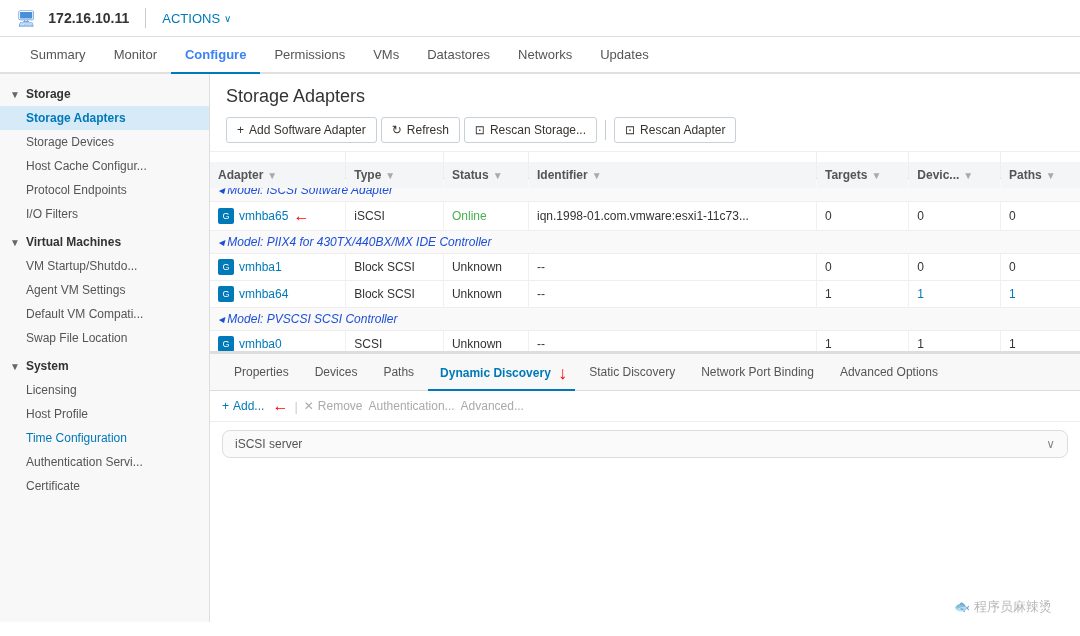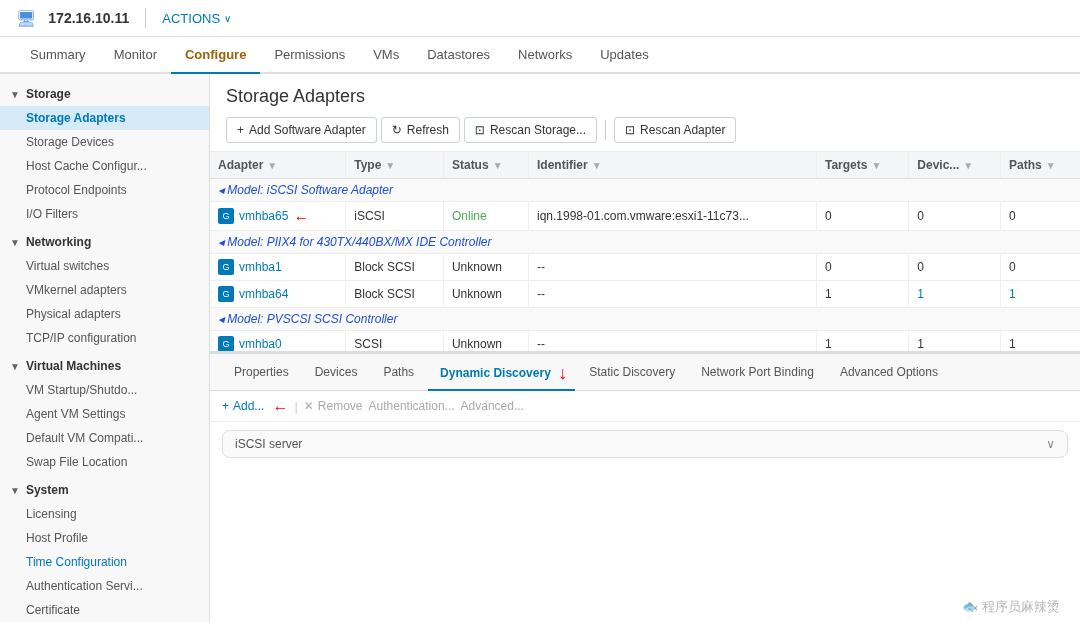--- a/index.html
+++ b/index.html
@@ -8,21 +8,21 @@
     
     .top-bar { display: flex; align-items: center; padding: 8px 16px; border-bottom: 1px solid #ddd; background: #fff; gap: 12px; }
     .host-icon { font-size: 16px; color: #4a90d9; }
     .host-name { font-size: 14px; font-weight: 600; color: #333; }
     .divider-v { width: 1px; height: 20px; background: #ccc; margin: 0 4px; }
     .actions-btn { color: #0079b8; font-size: 13px; cursor: pointer; display: flex; align-items: center; gap: 4px; }
 
     
     .nav-tabs { display: flex; align-items: center; padding: 0 16px; border-bottom: 2px solid #e0e0e0; background: #fff; }
     .nav-tab { padding: 10px 14px; cursor: pointer; color: #555; font-size: 13px; border-bottom: 2px solid transparent; margin-bottom: -2px; }
-    .nav-tab.active { color: #a16207; border-bottom: 2px solid #0079b8; font-weight: 600; }
+    .nav-tab.active { color: #3b82f6; border-bottom: 2px solid #0079b8; font-weight: 600; }
 
     
     .main-layout { display: flex; height: calc(636px - 88px); }
 
     
     .sidebar { width: 210px; border-right: 1px solid #ddd; overflow-y: auto; background: #f8f8f8; flex-shrink: 0; padding: 8px 0; }
     .sidebar-group { margin-bottom: 4px; }
     .sidebar-group-header { display: flex; align-items: center; padding: 5px 10px; cursor: pointer; font-weight: 600; font-size: 12px; color: #333; gap: 6px; }
     .sidebar-item { padding: 5px 10px 5px 26px; cursor: pointer; font-size: 12px; color: #555; white-space: nowrap; overflow: hidden; text-overflow: ellipsis; }
     .sidebar-item.active { background: #d6eaf8; color: #0079b8; font-weight: 600; }
@@ -37,21 +37,21 @@
     .content-title { font-size: 18px; font-weight: 300; color: #333; margin-bottom: 10px; }
 
     
     .toolbar { display: flex; align-items: center; gap: 4px; }
     .toolbar-btn { display: flex; align-items: center; gap: 5px; padding: 5px 10px; border: 1px solid #c8d0d8; border-radius: 3px; cursor: pointer; background: #fff; font-size: 12px; color: #333; }
     .toolbar-separator { width: 1px; height: 20px; background: #ccc; margin: 0 4px; }
 
     
     .table-container { flex: 1; overflow-y: auto; position: relative; }
     table { width: 100%; border-collapse: collapse; font-size: 12px; }
-    thead th { background: #f3f5f7; border-bottom: 1px solid #ddd; border-right: 1px solid #eee; padding: 6px 8px; text-align: center; font-weight: 600; color: #555; white-space: nowrap; position: sticky; top: 0; z-index: 1; }
+    thead th { background: #f3f5f7; border-bottom: 1px solid #ddd; border-right: 1px solid #eee; padding: 6px 8px; text-align: center; font-weight: 600; color: #555; white-space: nowrap; position: sticky; top: 10px; z-index: 1; }
     thead th:last-child { border-right: none; }
     .th-inner { display: flex; align-items: center; gap: 4px; }
     .filter-icon { color: #aaa; font-size: 10px; }
     tbody td { padding: 5px 8px; border-bottom: 1px solid #eee; border-right: 1px solid #f0f0f0; color: #333; vertical-align: middle; }
     tbody td:last-child { border-right: none; }
     .group-row td { background: #f9f9f9; font-style: italic; color: #1d4ed8; font-size: 12px; }
     .group-row td { padding: 4px 8px; }
     .adapter-name { color: #0079b8; display: flex; align-items: center; gap: 5px; }
     .adapter-icon { width: 16px; height: 16px; background: #0079b8; border-radius: 2px; display: inline-flex; align-items: center; justify-content: center; font-size: 9px; color: #fff; flex-shrink: 0; }
     .status-online { color: #4caf50; }
@@ -111,30 +111,20 @@
         <span class="triangle down"></span>
         <span>Storage</span>
       </div>
       <div class="sidebar-item active">Storage Adapters</div>
       <div class="sidebar-item">Storage Devices</div>
       <div class="sidebar-item">Host Cache Configur...</div>
       <div class="sidebar-item">Protocol Endpoints</div>
       <div class="sidebar-item">I/O Filters</div>
     </div>
 
-    <div class="sidebar-group">
-      <div class="sidebar-group-header">
-        <span class="triangle down"></span>
-        <span>Networking</span>
-      </div>
-      <div class="sidebar-item">Virtual switches</div>
-      <div class="sidebar-item">VMkernel adapters</div>
-      <div class="sidebar-item">Physical adapters</div>
-      <div class="sidebar-item">TCP/IP configuration</div>
-    </div>
 
     <div class="sidebar-group">
       <div class="sidebar-group-header">
         <span class="triangle down"></span>
         <span>Virtual Machines</span>
       </div>
       <div class="sidebar-item">VM Startup/Shutdo...</div>
       <div class="sidebar-item">Agent VM Settings</div>
       <div class="sidebar-item">Default VM Compati...</div>
       <div class="sidebar-item">Swap File Location</div>
@@ -318,17 +308,17 @@
 
       <div class="bottom-content">
         <div class="iscsi-server-row">
           <span>iSCSI server</span>
           <span class="expand-icon">∨</span>
         </div>
       </div>
     </div>
     </div>
 
-    <div style="position: fixed; bottom: 20px; right: 20px; color: #888; font-size: 13px; opacity: 0.6; pointer-events: none;">
+    <div style="position: fixed; bottom: 20px; right: 28px; color: #888; font-size: 13px; opacity: 0.6; pointer-events: none;">
       🐟 <span>程序员麻辣烫</span>
     </div>
   </div>
 </div>
 
 </body></html>

